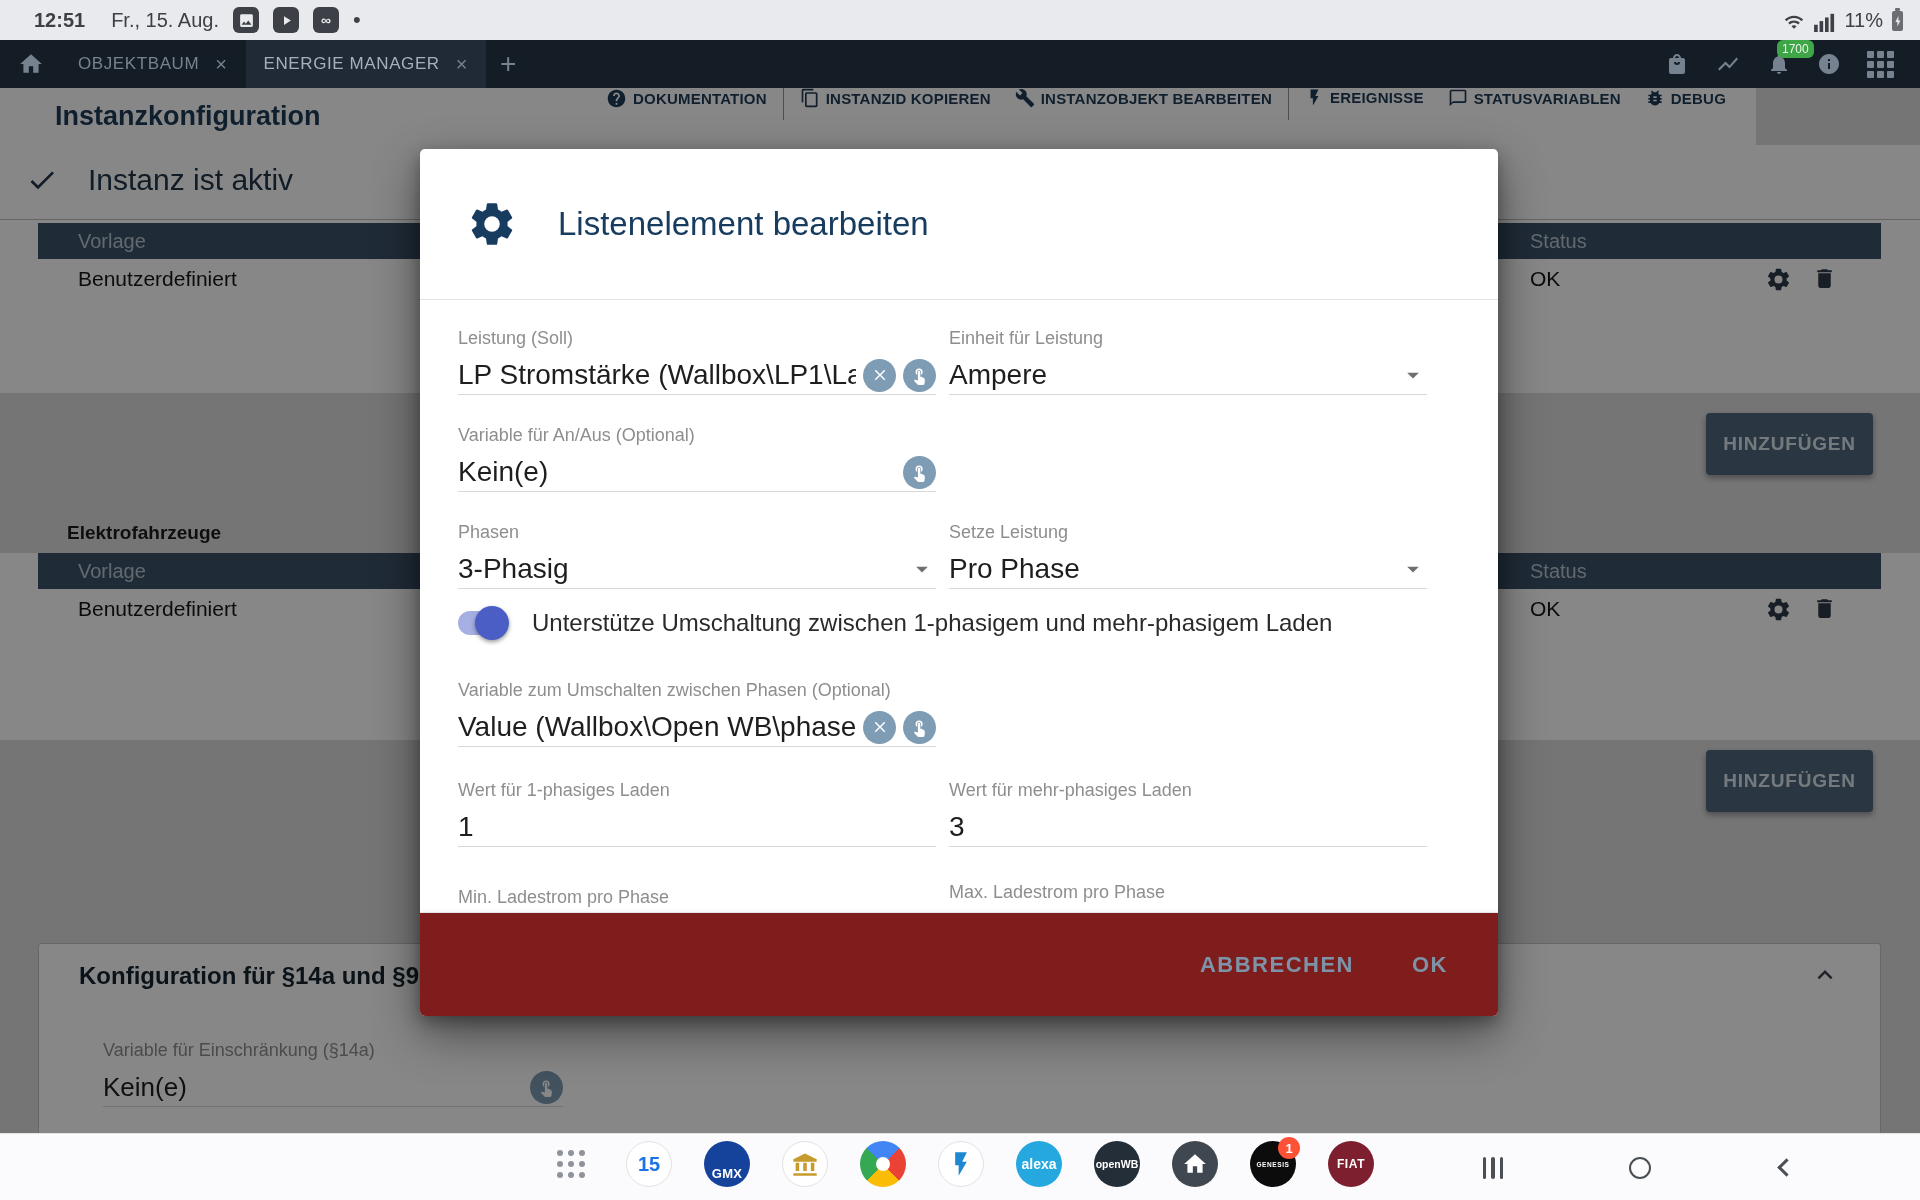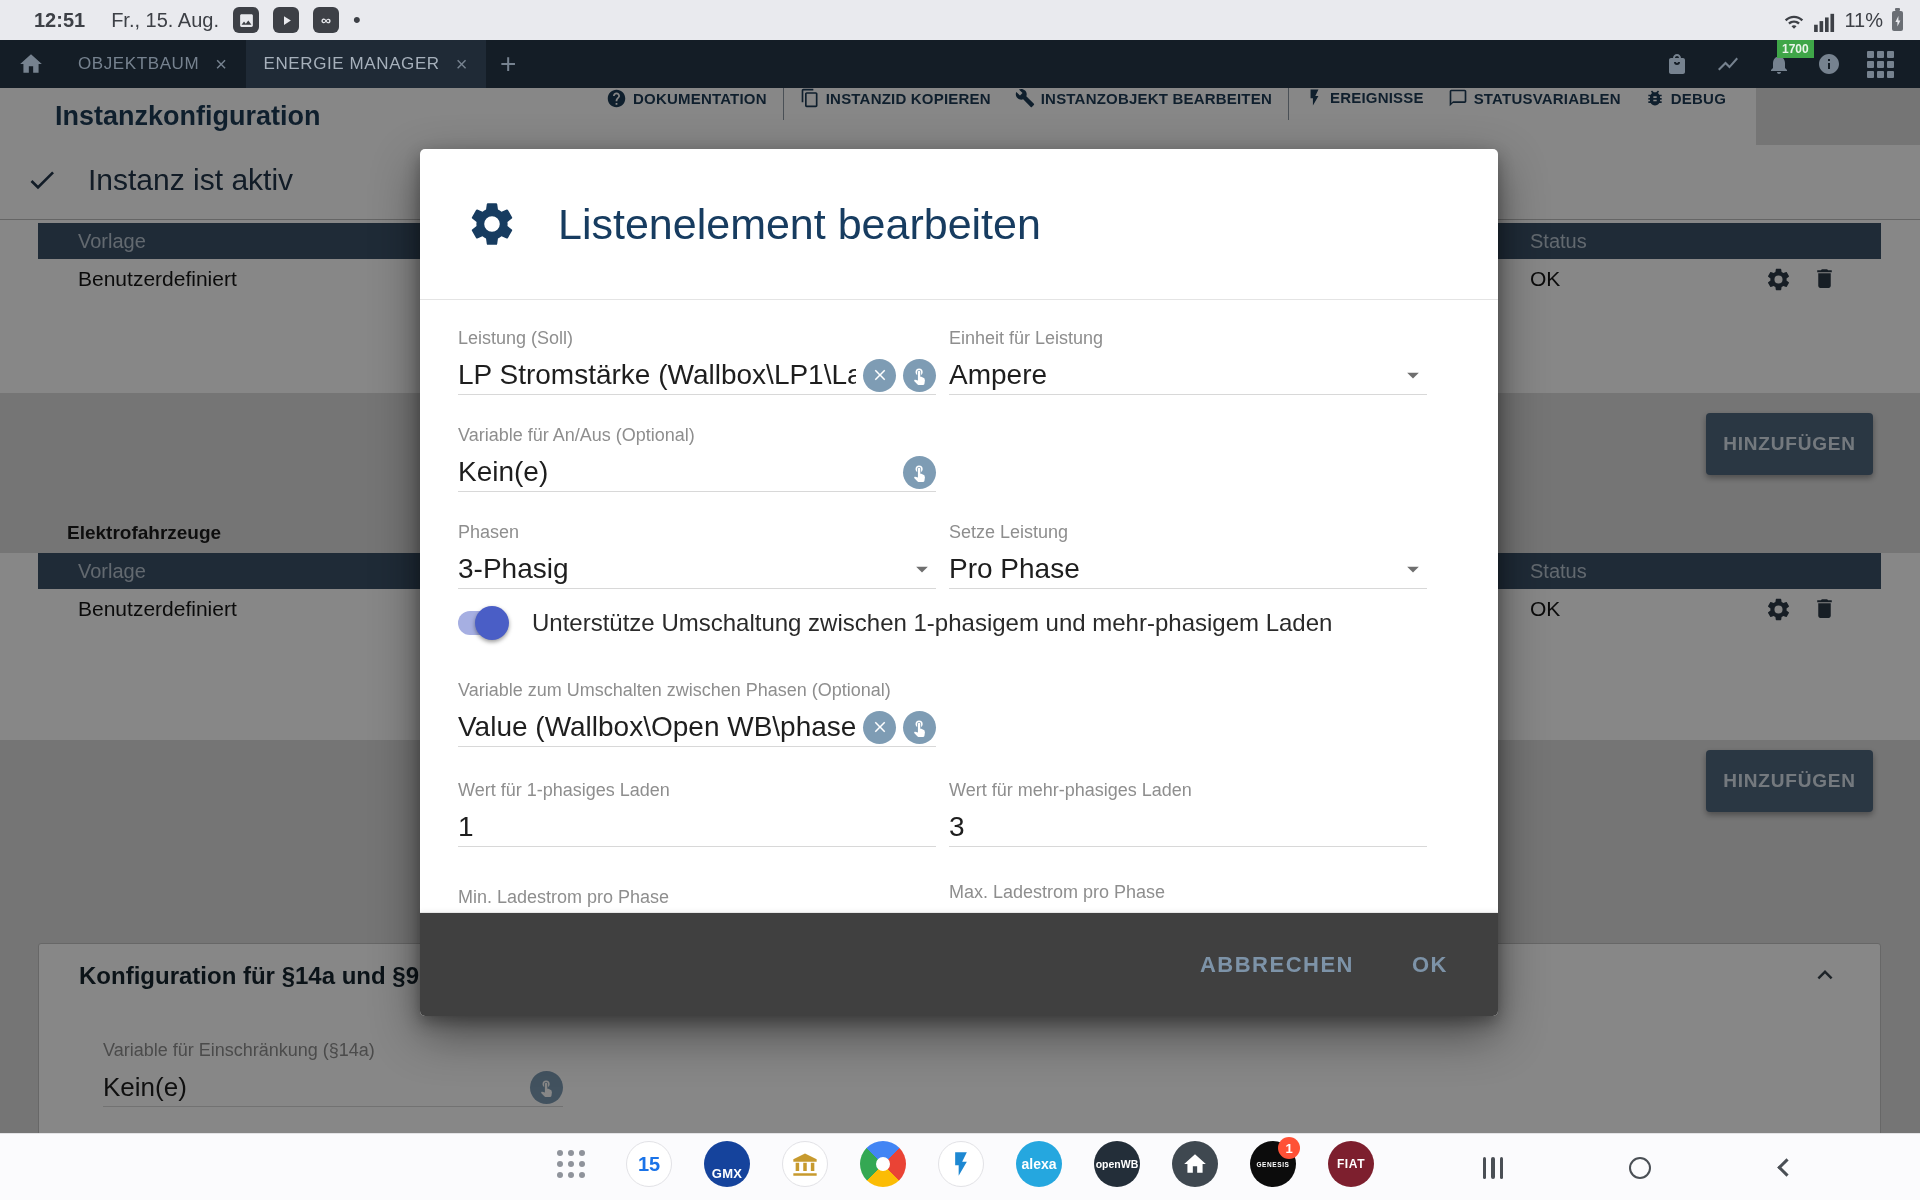--- a/index.html
+++ b/index.html
@@ -17,21 +17,21 @@
   .sb-batt{font-size:20px;}
   
   .tbar{left:0;top:40px;width:1920px;height:48px;background:#141d26;display:flex;align-items:center;z-index:20;}
   .tbar .home{margin:0 16px 0 18px;color:#76828f;}
   .tab{height:48px;display:flex;align-items:center;padding:0 18px;gap:16px;color:#76828f;font-size:17px;letter-spacing:.6px;}
   .tab.active{background:#1f2a36;color:#a6b0bb;}
   .tab .x{font-size:20px;color:#76828f;}
   .plus{color:#76828f;font-size:28px;margin-left:14px;font-weight:300;}
   .tbar-right{margin-left:auto;display:flex;align-items:center;gap:26px;margin-right:26px;color:#76828f;}
   .bellwrap{position:relative;}
-  .badge1700{position:absolute;left:10px;top:-12px;background:#3fa648;color:#eaf5ea;border-radius:0;font-size:12px;padding:2px 5px;font-weight:700;}
+  .badge1700{position:absolute;left:10px;top:-12px;background:#3fa648;color:#eaf5ea;border-radius:6px;font-size:12px;padding:2px 5px;font-weight:400;}
   .grid9{display:grid;grid-template-columns:repeat(3,7px);grid-gap:3px;}
   .grid9 span{width:7px;height:7px;background:#76828f;border-radius:1px;}
   
   .pagewrap{left:0;top:88px;width:1920px;height:1045px;background:#dedede;overflow:hidden;}
   .toprow{position:absolute;left:0;top:0;width:1756px;height:57px;background:#fff;}
   .pgtitle{position:absolute;left:55px;top:13px;font-size:27px;font-weight:700;color:#1d3b55;}
   .titems{position:absolute;right:18px;top:0;height:57px;display:flex;align-items:flex-start;color:#1d3b55;}
   .titem{display:flex;align-items:center;gap:6px;font-size:15px;font-weight:700;letter-spacing:.2px;padding:0 12px;}
   .sepv{width:1px;height:32px;background:#8d98a3;margin:0 4px;}
   .panel{position:absolute;background:#ffffff;}
@@ -54,26 +54,26 @@
   .fld.nob{border-bottom:none;}
   .lab{font-size:18px;color:#8e8e8e;line-height:22px;margin-bottom:7px;white-space:nowrap;}
   .frow{display:flex;align-items:center;height:38px;}
   .val{font-size:28px;color:#1e1e1e;white-space:nowrap;overflow:hidden;flex:1;}
   .val.md{font-size:26px;}
   .circ{width:33px;height:33px;border-radius:50%;background:#7e9cb4;color:#fff;display:flex;align-items:center;justify-content:center;flex:none;margin-left:7px;}
   .dd{flex:none;margin-left:6px;color:#6f6f6f;}
   
   .modal{left:420px;top:149px;width:1078px;height:867px;background:#fff;border-radius:5px;z-index:100;box-shadow:0 18px 48px rgba(0,0,0,.45),0 6px 16px rgba(0,0,0,.3);}
   .mhead{position:absolute;left:0;top:0;width:100%;height:151px;display:flex;align-items:center;padding-left:46px;gap:40px;border-bottom:1px solid #e4e4e4;color:#173c60;}
-  .mtitle{font-size:43px;color:#173c60;}
+  .mtitle{font-size:33px;color:#173c60;}
   .switch{position:relative;width:46px;height:24px;border-radius:12px;background:#a6afe2;flex:none;}
   .knob{position:absolute;right:-5px;top:-5px;width:34px;height:34px;border-radius:50%;background:#4a5ec6;box-shadow:0 2px 4px rgba(0,0,0,.4);}
   .tglrow{position:absolute;left:38px;top:460px;width:990px;display:flex;align-items:center;gap:28px;}
   .tgltext{font-size:24px;color:#2a2a2a;white-space:nowrap;}
-  .mfoot{position:absolute;left:0;top:763px;width:100%;height:104px;border-top:1px solid #e6e6e6;display:flex;align-items:center;justify-content:flex-end;gap:58px;padding-right:50px;background:#404040;border-radius:0 0 5px 5px;box-shadow:0 -2px 4px rgba(0,0,0,.04);}
+  .mfoot{position:absolute;left:0;top:763px;width:100%;height:104px;border-top:1px solid #e6e6e6;display:flex;align-items:center;justify-content:flex-end;gap:58px;padding-right:50px;background:#7f1d1d;border-radius:0 0 5px 5px;box-shadow:0 -2px 4px rgba(0,0,0,.04);}
   .mbtn{font-size:22px;letter-spacing:1.5px;font-weight:600;color:#7d93a8;}
   
   .dim{left:0;top:88px;width:1920px;height:1045px;background:rgba(0,0,0,0.47);z-index:50;}
   
   .dock{left:0;top:1133px;width:1920px;height:67px;background:#fbfbfd;border-top:1px solid #e3e3e6;z-index:60;}
   .dockapps{position:absolute;left:548px;top:7px;display:flex;gap:32px;}
   .dkapp{width:46px;height:46px;border-radius:50%;display:flex;align-items:center;justify-content:center;position:relative;flex:none;}
   .dk-badge{position:absolute;right:-4px;top:-4px;width:22px;height:22px;border-radius:50%;background:#ff5136;color:#fff;font-size:13px;font-weight:700;display:flex;align-items:center;justify-content:center;}
   .navbtn{position:absolute;top:0;height:67px;display:flex;align-items:center;justify-content:center;width:60px;color:#4a4f55;}
   .bars3{display:flex;gap:5px;}

